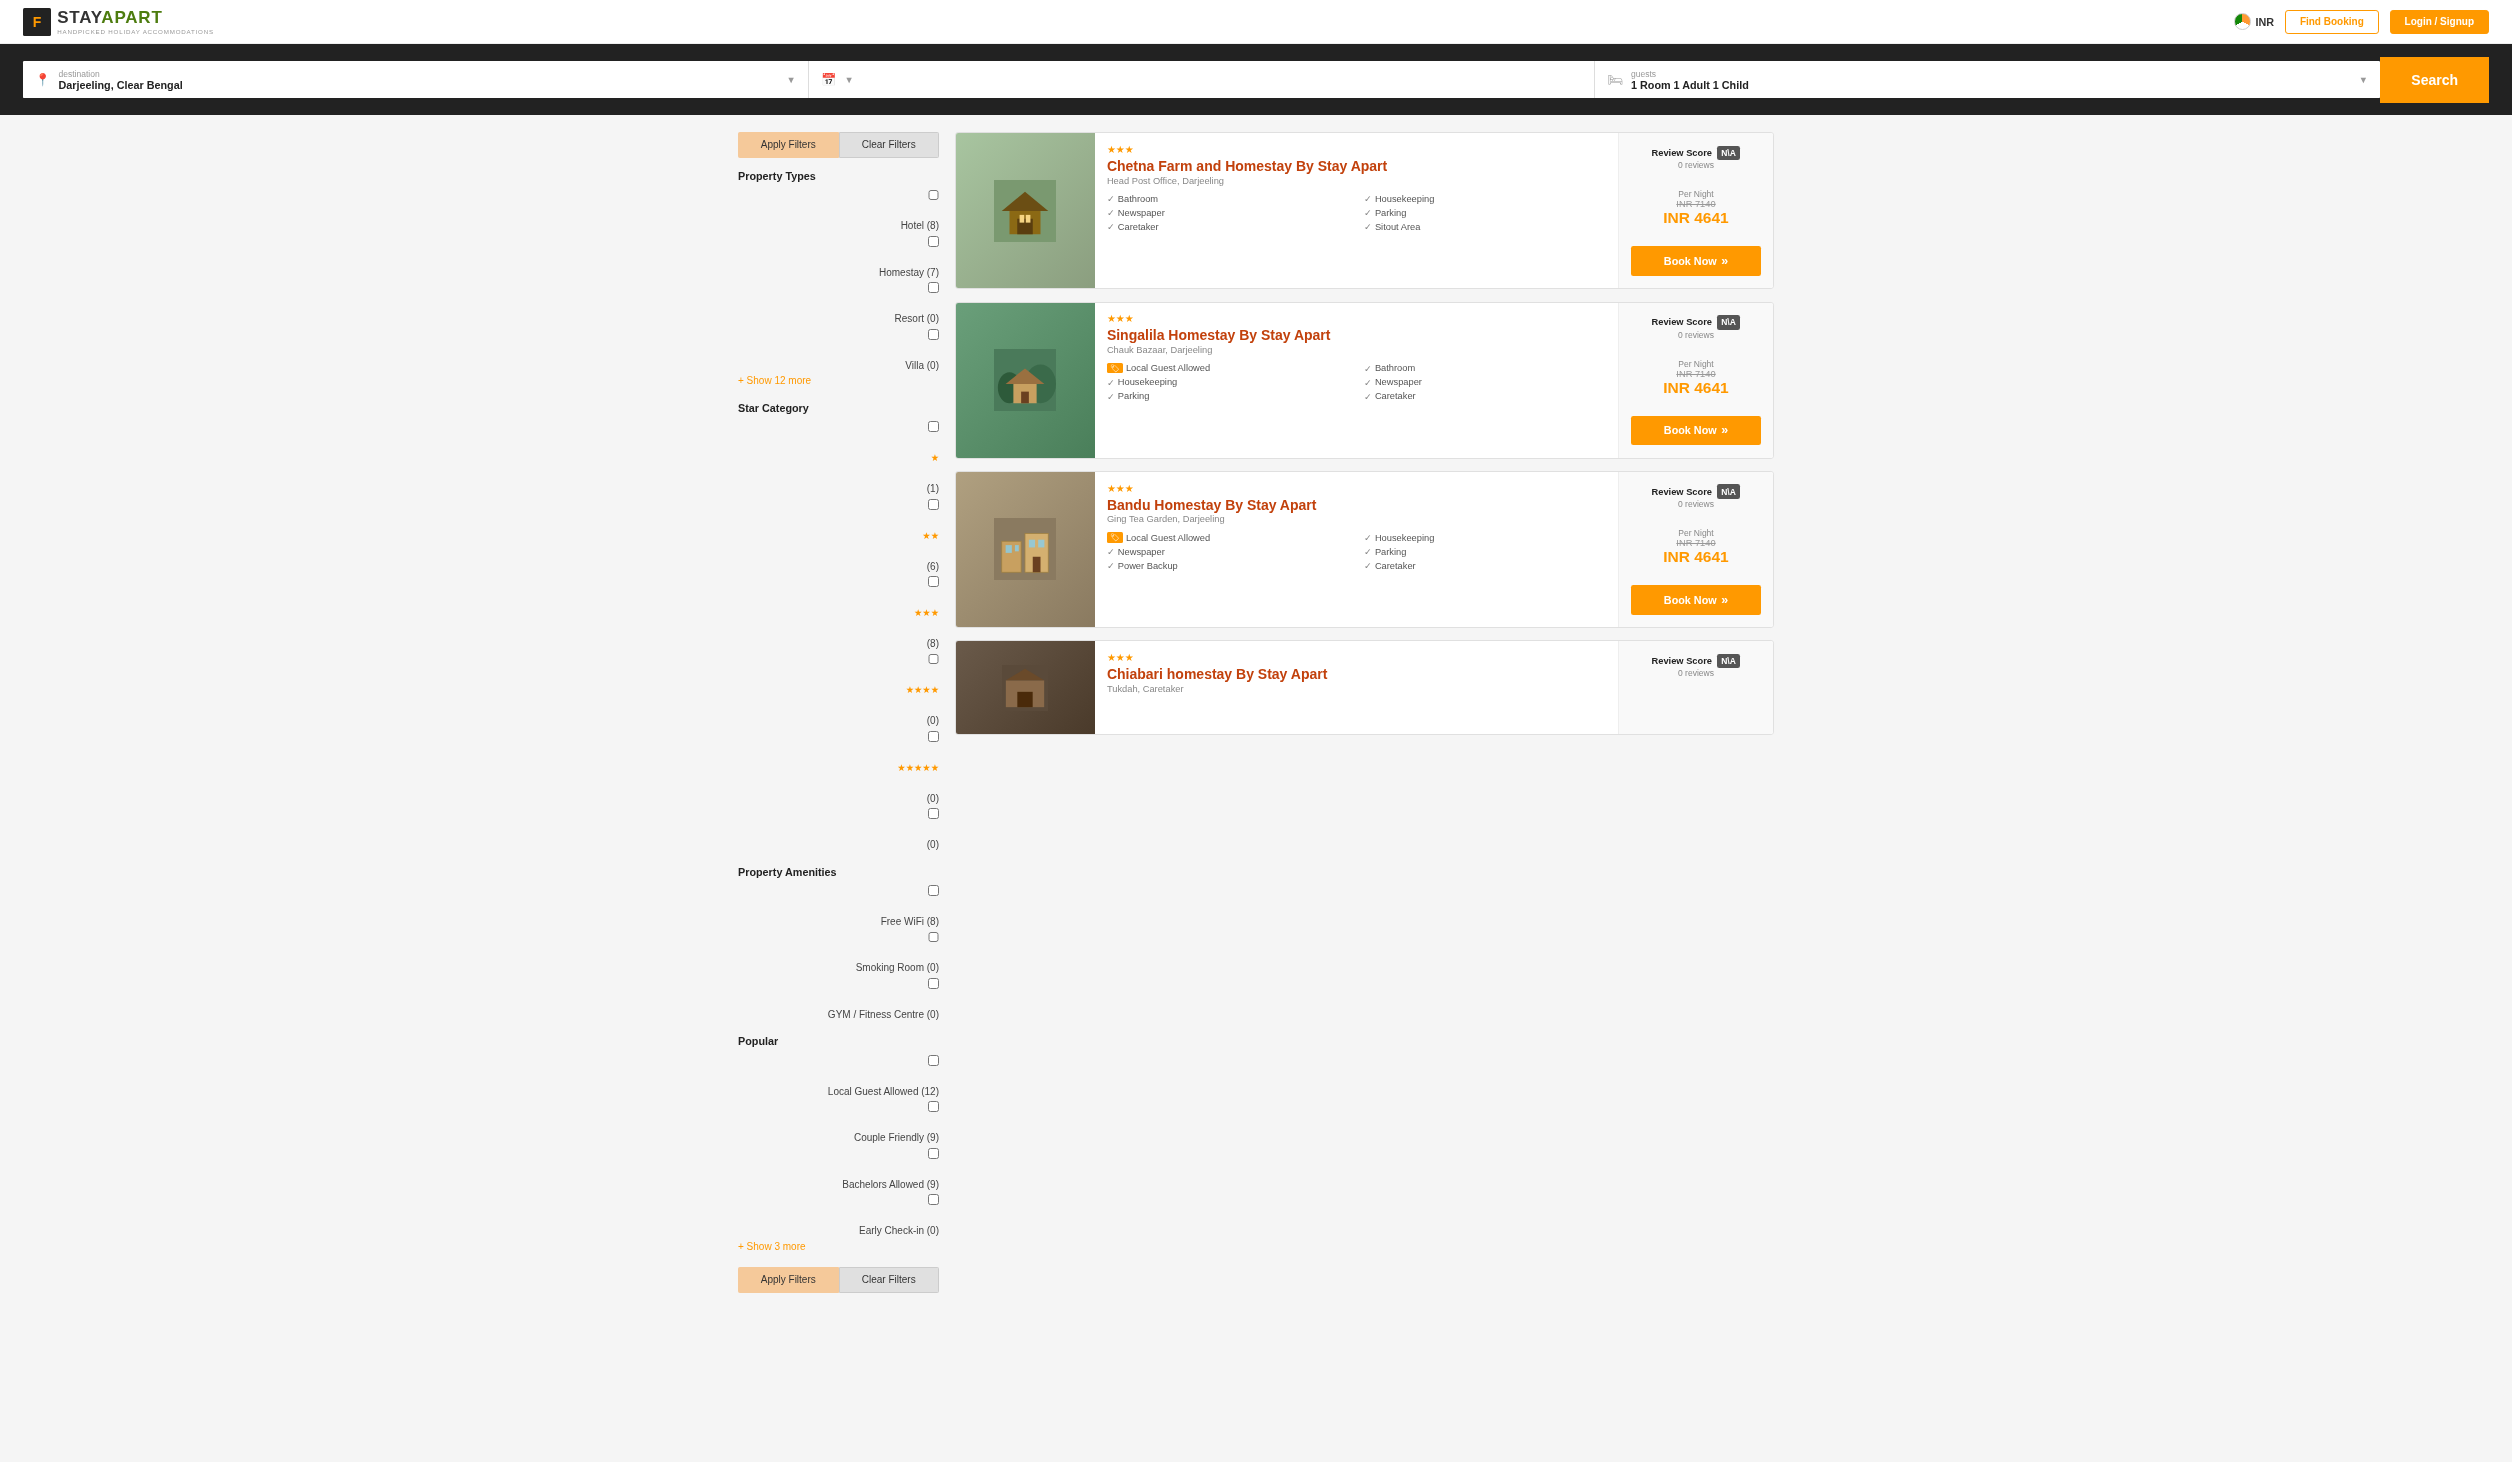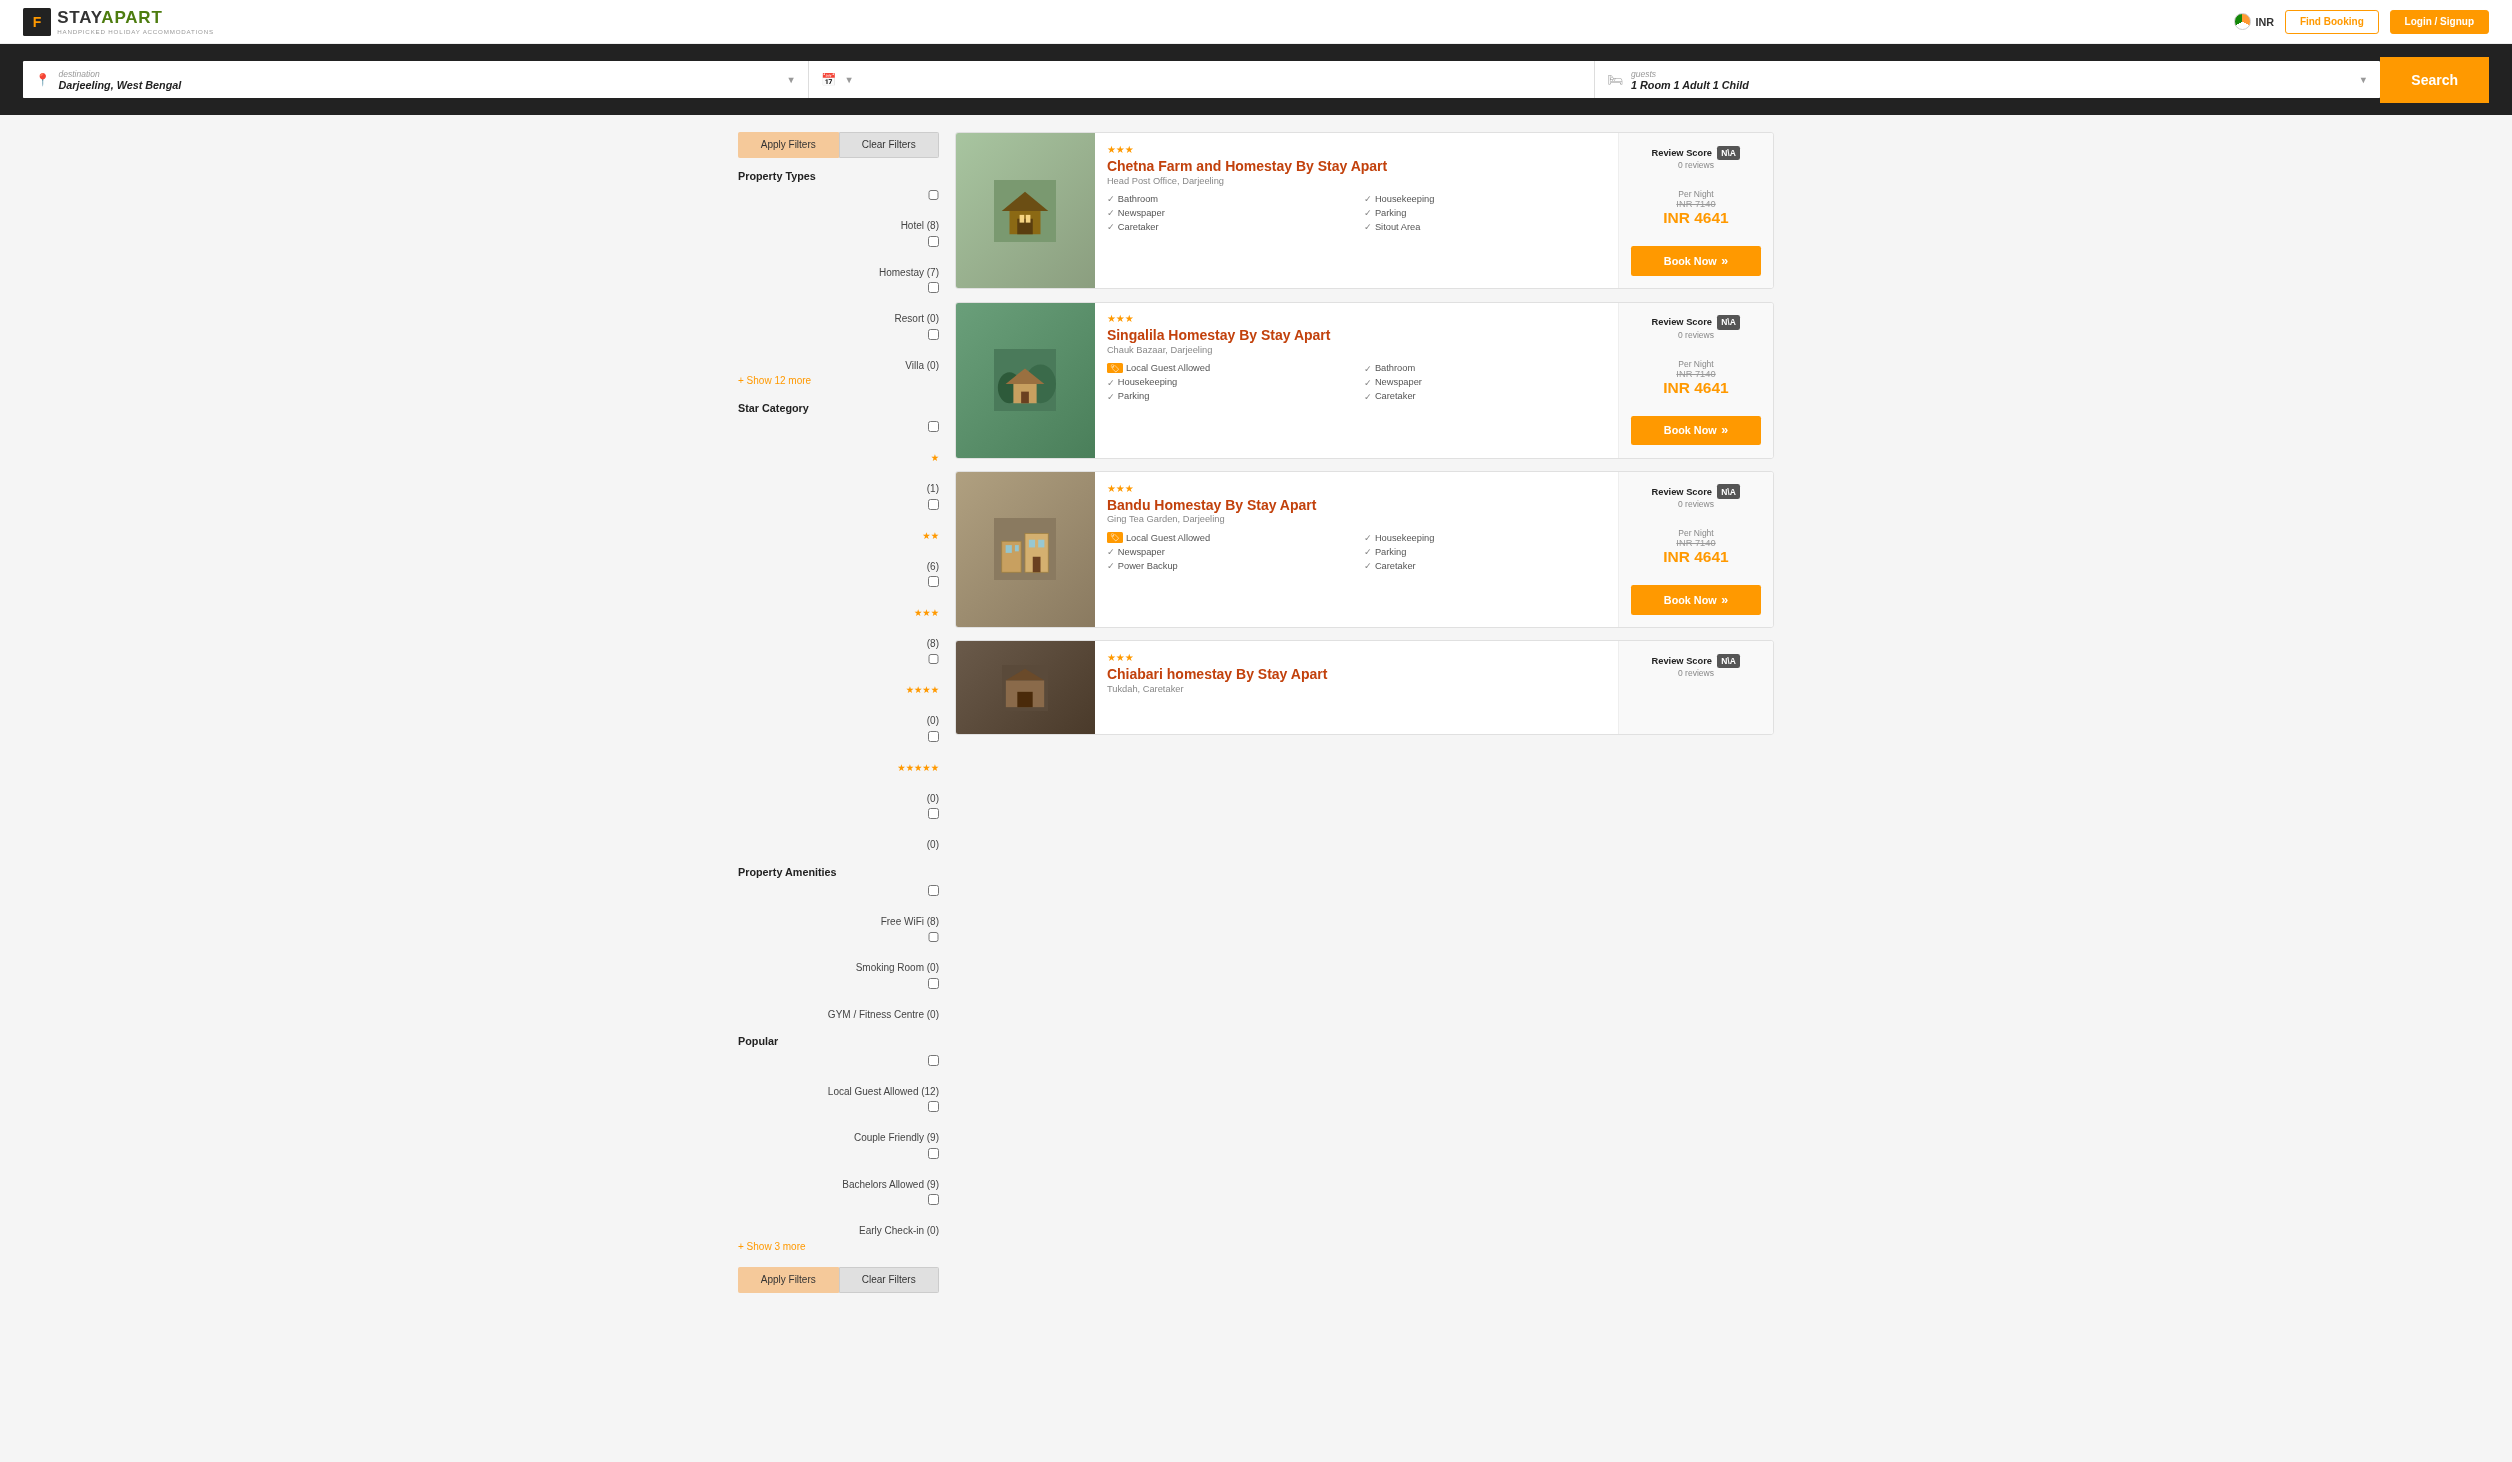--- a/index.html
+++ b/index.html
@@ -18,21 +18,21 @@
     .btn-find { background: #fff; border: 1.5px solid #f90; color: #f90; padding: 5.4px 14px; border-radius: 3.1px; font-weight: bold; cursor: pointer; font-size: 10px; }
     .btn-login { background: #f90; border: 1.5px solid #f90; color: #fff; padding: 5.4px 14px; border-radius: 3.1px; font-weight: bold; cursor: pointer; font-size: 10px; }
 
     
     .search-bar { background: #222; padding: 12.4px 23px; display: flex; align-items: center; gap: 0; }
     .search-field { background: #fff; display: flex; align-items: center; padding: 7.7px 12.4px; gap: 7.7px; flex: 1; border-right: 0.8px solid #ddd; cursor: pointer; }
     .search-field:last-of-type { border-right: none; }
     .search-field .field-label { font-size: 8.5px; color: #999; display: block; }
     .search-field .field-value { font-size: 10.8px; color: #222; font-weight: bold; }
     .search-field-icon { color: #999; font-size: 12.4px; }
-    .field-text { flex: 1; font-style: italic; }
+    .field-text { flex: 1; }
     .chevron { color: #999; font-size: 9.3px; }
     .search-btn { background: #f90; color: #fff; border: none; padding: 0 31px; font-size: 14px; font-weight: bold; cursor: pointer; height: 46px; white-space: nowrap; }
     .search-fields-wrapper { display: flex; flex: 1; background: #fff; border-radius: 1.5px; overflow: hidden; }
 
     
     .main-layout { display: flex; padding: 17px 23px; gap: 15.5px; max-width: 1082px; margin: 0 auto; }
 
     
     .sidebar { width: 201px; flex-shrink: 0; }
     .filter-btns { display: flex; margin-bottom: 12.4px; }
@@ -88,21 +88,21 @@
     <button class="btn-login">Login / Signup</button>
   </div>
 </header>
 
 <div class="search-bar">
   <div class="search-fields-wrapper">
     <div class="search-field">
       <span class="search-field-icon">📍</span>
       <div class="field-text">
         <span class="field-label">destination</span>
-        <span class="field-value">Darjeeling, West Bengal</span>
+        <span class="field-value">Darjeeling, Clear Bengal</span>
       </div>
       <span class="chevron">▼</span>
     </div>
     <div class="search-field">
       <span class="search-field-icon">📅</span>
       <span class="chevron">▼</span>
     </div>
     <div class="search-field">
       <span class="search-field-icon">🛏</span>
       <div class="field-text">

